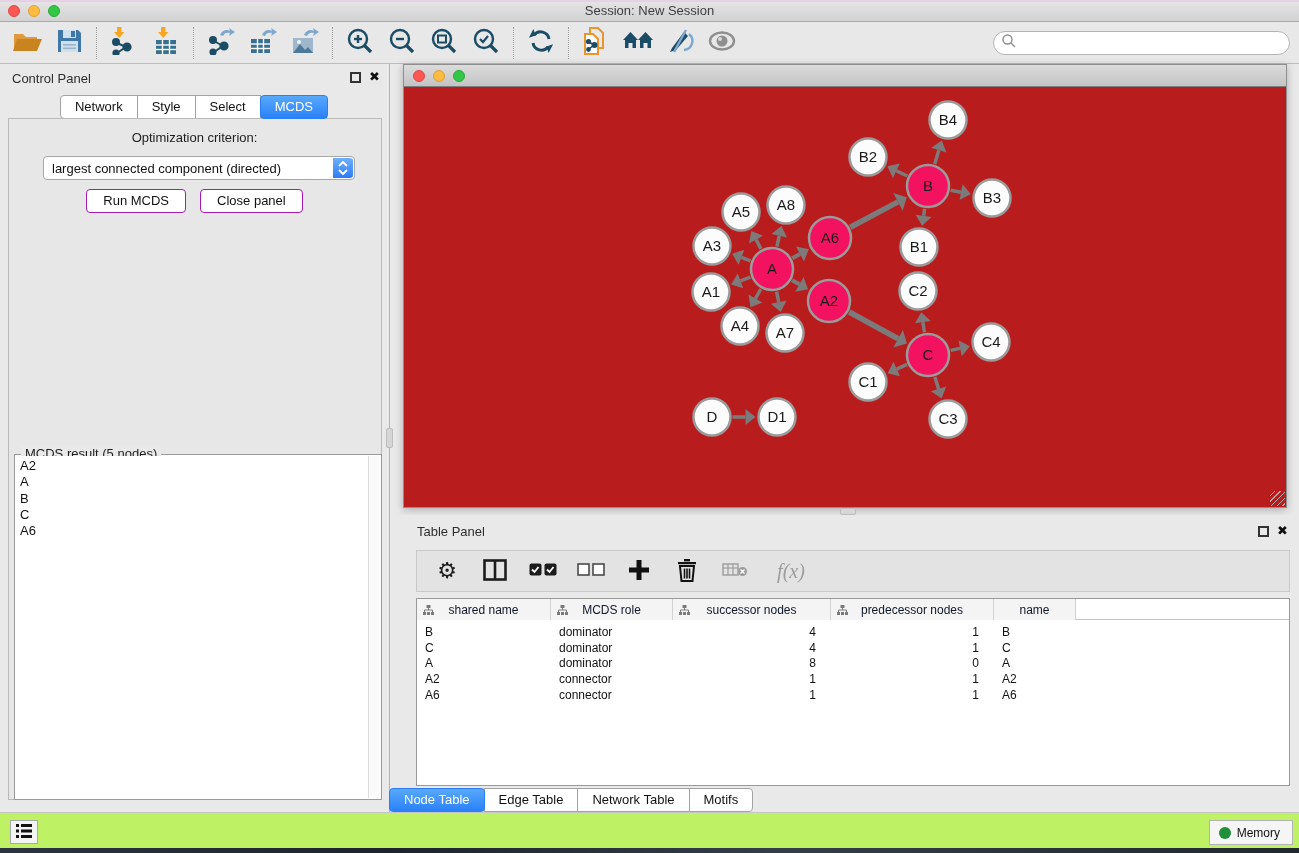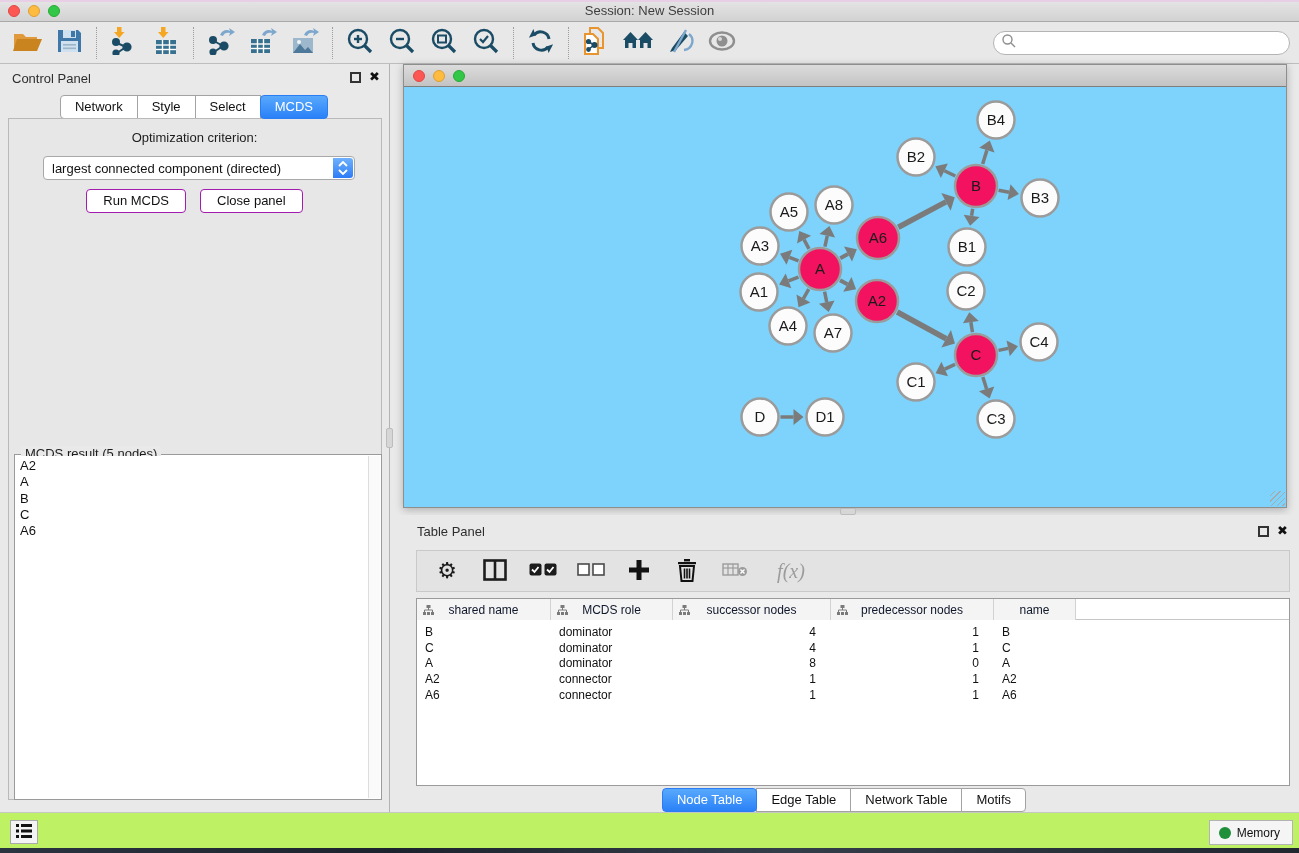--- a/index.html
+++ b/index.html
@@ -72,21 +72,21 @@
     background:#fafafa; border-left:1px solid #ddd; }
 
   
   #network-area { position:absolute; left:390px; top:64px; width:909px; height:451px; background:#e9e9e9; }
   #net-window { position:absolute; left:13px; top:0; width:884px; height:444px;
     border:1px solid #8e8e8e; box-shadow:0 2px 8px rgba(0,0,0,.25); background:#fff; }
   #net-titlebar { position:absolute; left:0; top:0; width:100%; height:22px;
     background:linear-gradient(#dcdcdc,#c3c3c3); border-bottom:1px solid #7e7e7e; }
   #net-titlebar .traffic { left:9px; top:5px; }
   #net-titlebar .title { position:absolute; left:0; right:0; top:3px; text-align:center; font-size:13px; color:#333; }
-  #net-content { position:absolute; left:0; top:22px; right:0; bottom:0; background:#7dd3fc; overflow:hidden;padding-left:48px; }
+  #net-content { position:absolute; left:0; top:22px; right:0; bottom:0; background:#b91c1c; overflow:hidden; }
   #net-content svg text { font-family:"Liberation Sans","DejaVu Sans",sans-serif; }
   #net-resize-grip { position:absolute; right:1px; bottom:1px; width:15px; height:15px;
     background:repeating-linear-gradient(135deg, transparent 0 3px, #a9a9a9 3px 4px); }
   .splitter-h { position:absolute; width:16px; height:7px; background:#d6d6d6; border:1px solid #bdbdbd; border-radius:2px; }
   .splitter-v { position:absolute; width:7px; height:20px; background:#d6d6d6; border:1px solid #bdbdbd; border-radius:2px; }
 
   
   #table-panel { position:absolute; left:390px; top:515px; width:909px; height:297px; background:#e9e9e9; }
   #table-panel .ph-title { position:absolute; left:27px; top:9px; font-size:13px; color:#2e2e2e; }
   #table-panel .ph-float { right:30px; top:11px; } #table-panel .ph-close { right:11px; top:9px; }
@@ -99,21 +99,21 @@
 
   #data-table { position:absolute; left:26px; top:83px; width:874px; height:188px;
     background:#fff; border:1px solid #9a9a9a; overflow:hidden; }
   #tbl-header { position:absolute; left:0; top:0; height:21px; width:100%; border-bottom:1px solid #c6c6c6; }
   .th-cell { position:absolute; top:0; height:21px; background:#f4f4f4; border-right:1px solid #d2d2d2;
     font-size:12px; color:#0f172a; display:flex; align-items:center; justify-content:center; }
   .th-cell .tree-icon { position:absolute; left:6px; top:5px; }
   .tbl-row { position:absolute; left:0; width:100%; height:15.7px; font-size:12px; color:#111; }
   .td { position:absolute; top:0; height:15.7px; line-height:15.7px; white-space:nowrap; overflow:hidden; }
 
-  #tp-tabs { position:absolute; left:0; top:273px; width:100%; display:flex; justify-content:center; }
+  #tp-tabs { position:absolute; left:0; top:273px; width:100%; display:flex; }
 
   
   #status-bar { position:absolute; left:0; top:812px; width:1299px; height:36px;
     background:#bef264; border-top:1px solid #c6c6c6; }
   #status-list-btn { position:absolute; left:10px; top:7px; width:28px; height:24px;
     background:#f3f3f3; border:1px solid #a9a9a9; display:flex; align-items:center; justify-content:center; }
   #memory-btn { position:absolute; right:6px; top:7px; height:25px; padding:0 12px 0 9px;
     background:#f5f5f5; border:1px solid #b3b3b3; display:flex; align-items:center; gap:6px; font-size:12px; color:#111; }
   #memory-dot { width:12px; height:12px; border-radius:50%; background:#1f8f3a; }
   #desktop-strip { position:absolute; left:0; top:848px; width:1299px; height:5px;

